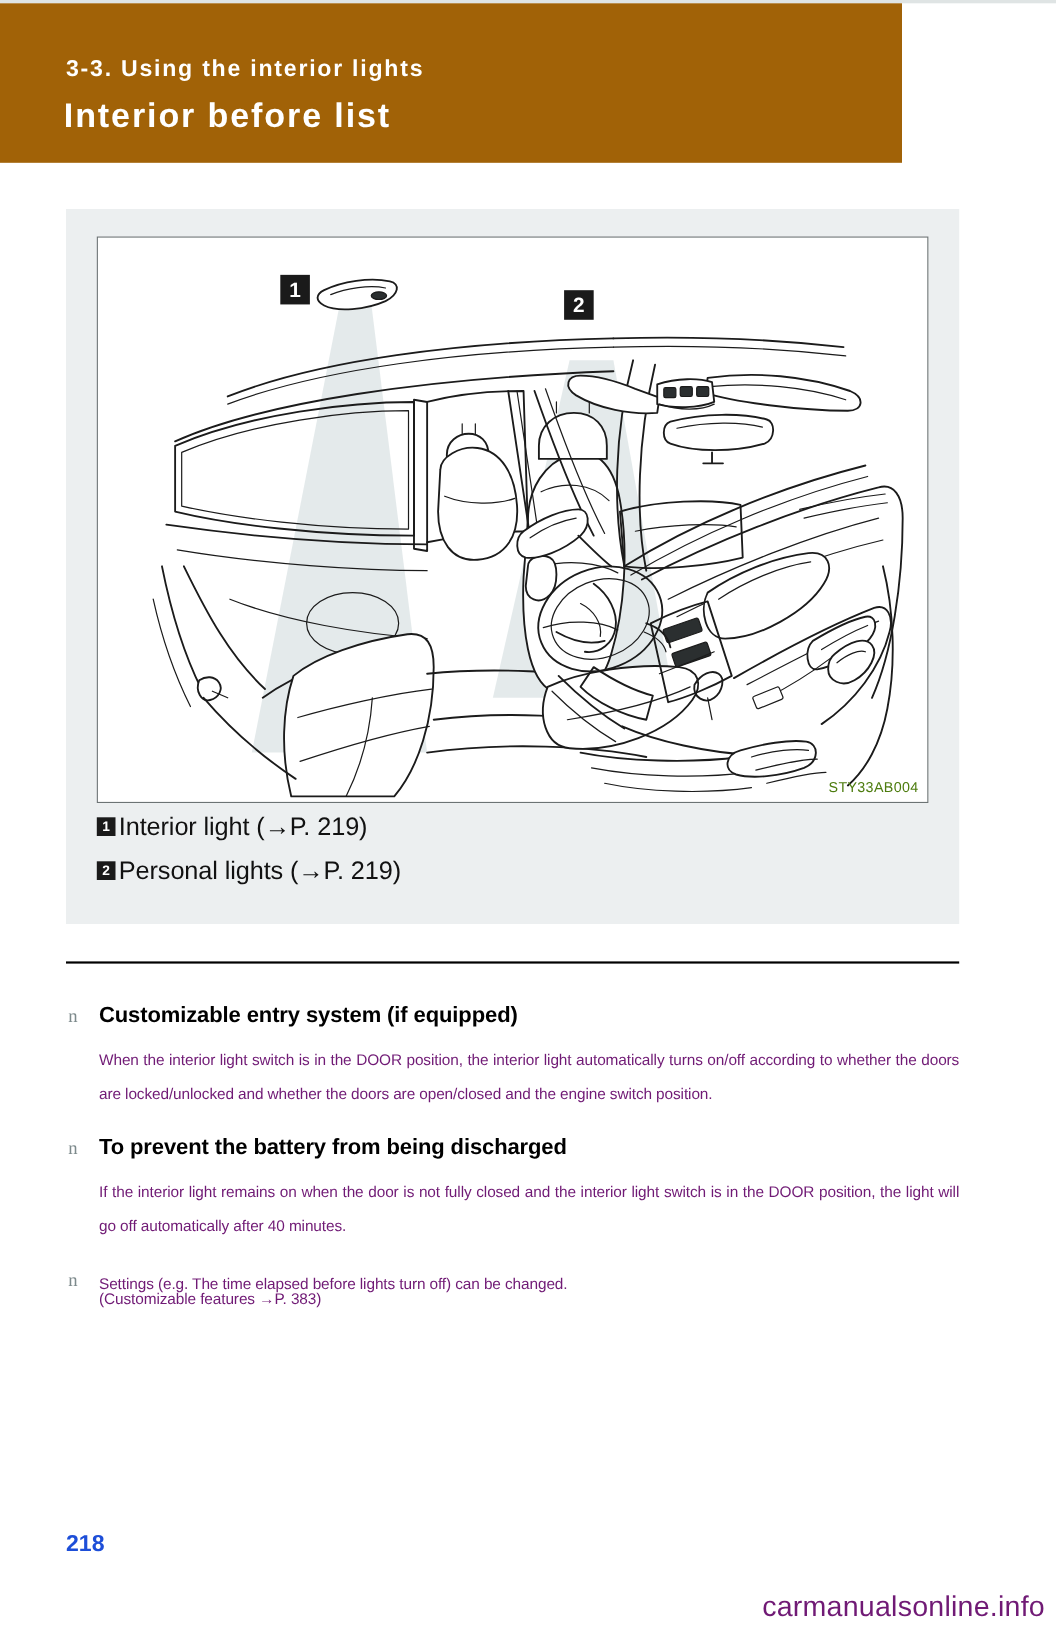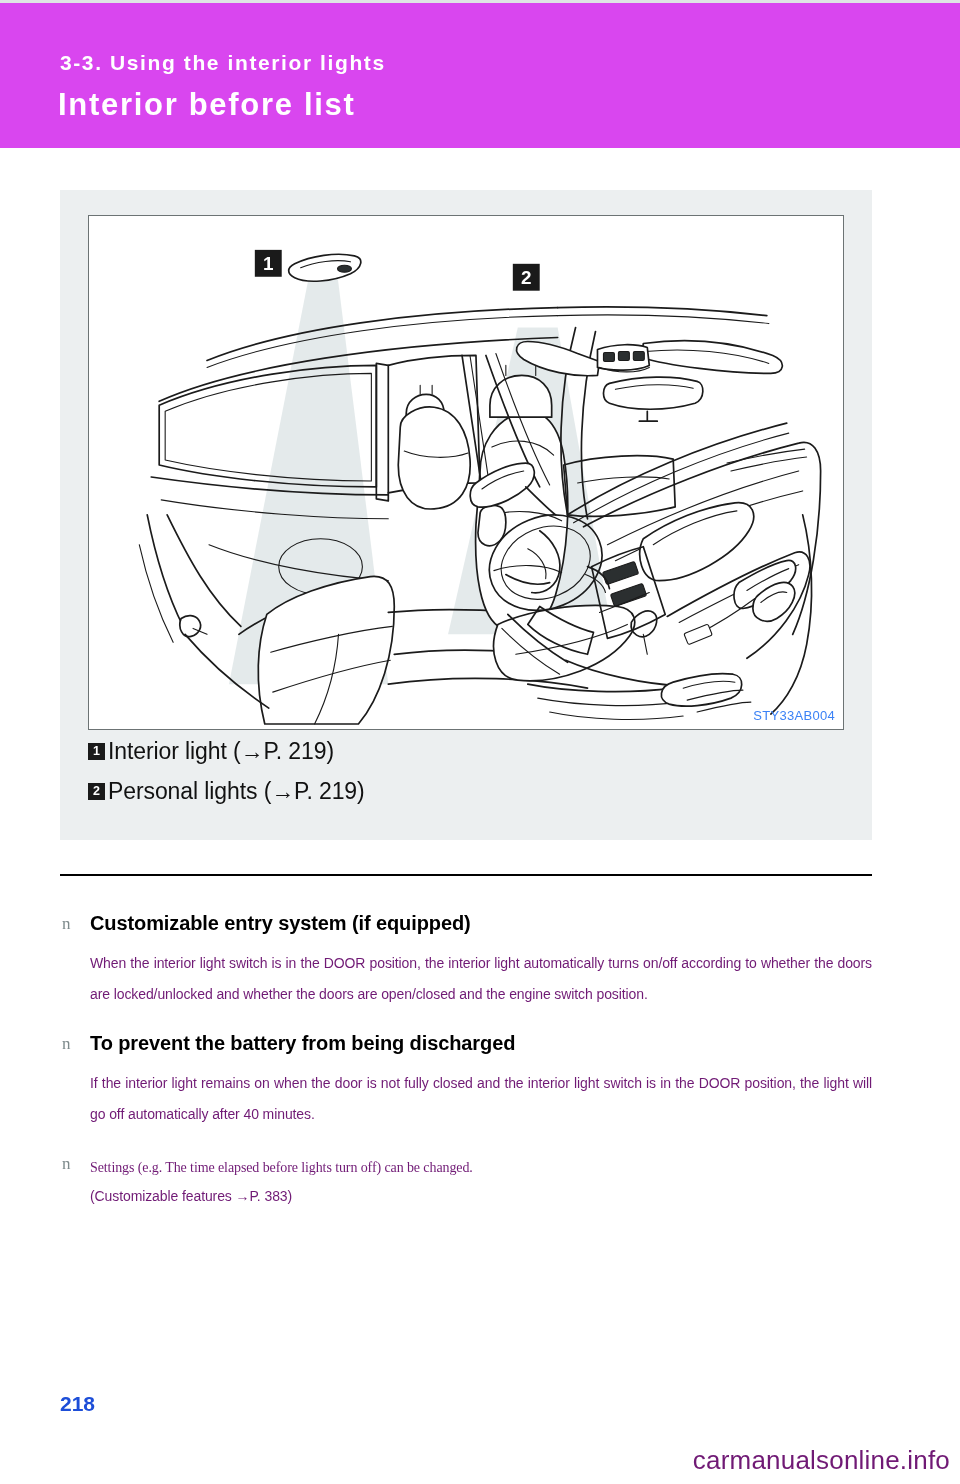--- a/index.html
+++ b/index.html
@@ -18,22 +18,22 @@
   
   #top-hairline {
     position: absolute;
     left: 0; top: 0;
     width: 960px; height: 3px;
     background: #dfe4e4;
   }
   #page-header {
     position: absolute;
     left: 0; top: 3px;
-    width: 960px; height: 145px;
-    background: #d946ef;
+    width: 820px; height: 145px;
+    background: #a16207;
   }
   #section-label {
     position: absolute;
     left: 60px; top: 48px;
     color: #ffffff;
     font-size: 21px;
     font-weight: bold;
     letter-spacing: 1.6px;
     white-space: nowrap;
   }
@@ -62,21 +62,21 @@
     border: 1.6px solid #6c7374;
     box-sizing: border-box;
     overflow: hidden;
   }
   #figure-svg { display: block; width: 100%; height: 100%; }
 
   #figure-code {
     position: absolute;
     right: 8px; bottom: 6px;
     font-size: 13px;
-    color: #3b82f6;
+    color: #4d7c0f;
     letter-spacing: 0.3px;
   }
 
   
   .legend-row {
     position: absolute;
     left: 28px;
     display: flex;
     align-items: center;
     font-size: 23px;
@@ -129,21 +129,21 @@
   .para {
     margin: 0 0 22px 0;
     padding-left: 30px;
     font-size: 14px;
     line-height: 31px;
     color: #701a75;
     text-align: justify;
     letter-spacing: -0.1px;
   }
   .para.last { text-align: left; }
-  .para.tight { margin-bottom: 20px; font-family: Liberation Serif, serif; }
+  .para.tight { margin-bottom: 4px; }
 
   
   #page-number {
     position: absolute;
     left: 60px; top: 1392px;
     font-size: 21px;
     font-weight: bold;
     color: #1d4ed8;
   }
   #watermark {

